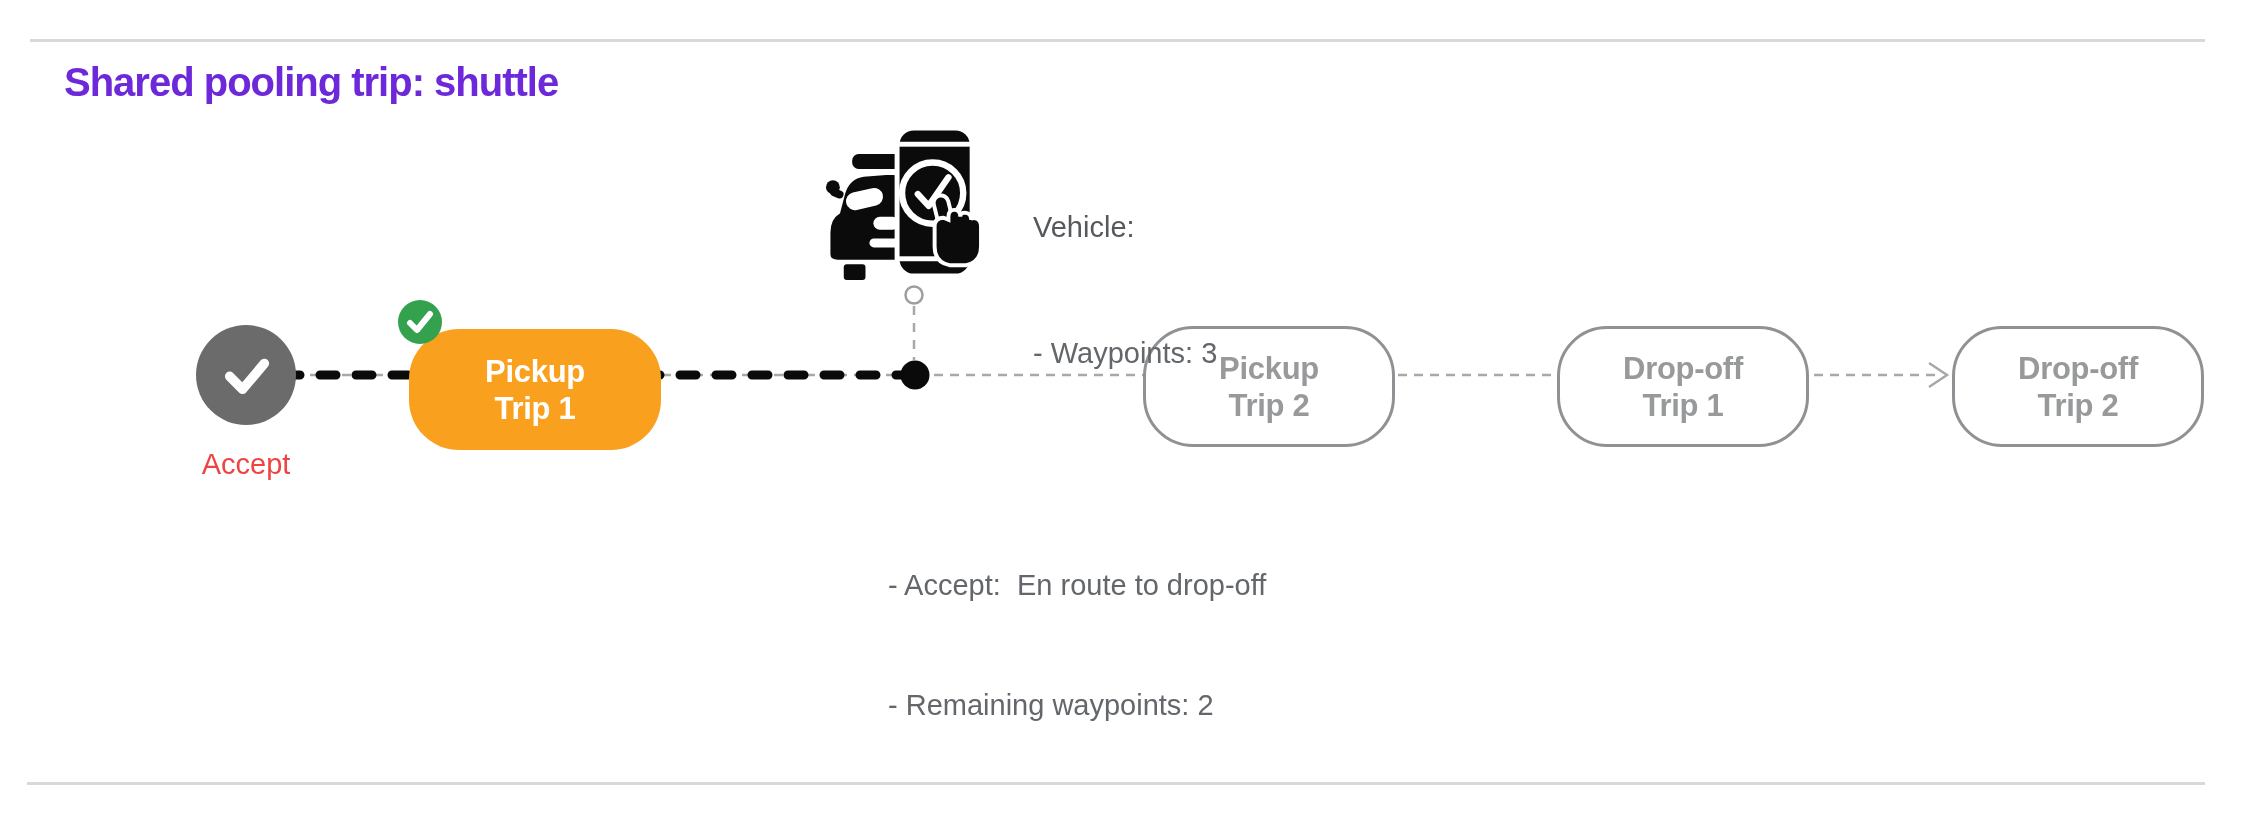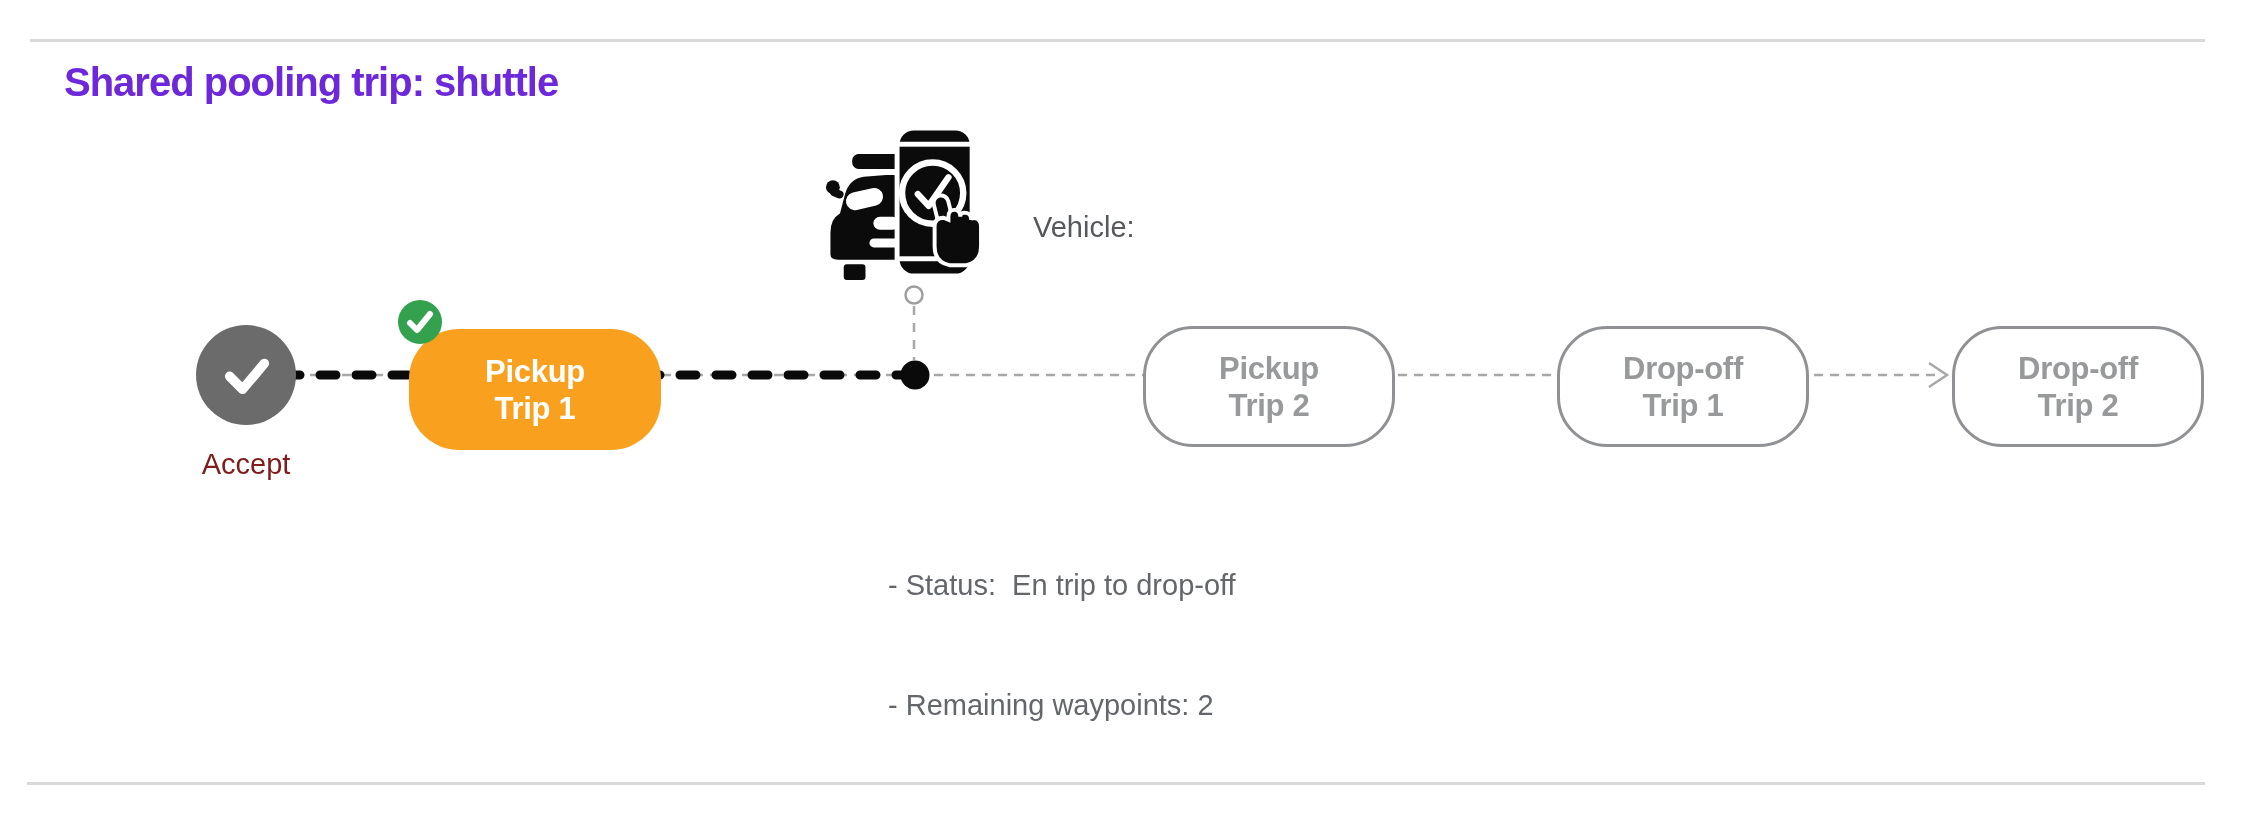--- a/index.html
+++ b/index.html
@@ -23,21 +23,21 @@
   .lines-svg{position:absolute;left:0;top:0;}
 
   
   .start-node{
     position:absolute;left:196px;top:325px;width:100px;height:100px;
     border-radius:50%;background:#6b6b6b;
     display:flex;align-items:center;justify-content:center;
   }
   .start-label{
     position:absolute;left:116px;top:447px;width:260px;
-    text-align:center;color:#7f1d1d;font-size:29px;line-height:34px;
+    text-align:center;color:#ef4444;font-size:29px;line-height:34px;
   }
 
   
   .pill{
     position:absolute;top:329px;width:252px;height:121px;
     box-sizing:border-box;border-radius:50px;
     display:flex;flex-direction:column;align-items:center;justify-content:center;
     font-weight:700;font-size:31px;line-height:37px;letter-spacing:-0.3px;
     white-space:nowrap;
   }
@@ -157,23 +157,24 @@
                  L130 96 Q130 89 136 89 Q142 89 142 96
                  Q142 91 148 92 Q153 93 153 99
                  Q154 96 159 98 Q163 100 163 106
                  L163 126 Q163 142 148 145 L131 145 Q116 142 116 126 Z"></path>
       </g>
     </svg>
   </div>
 
   <div class="vehicle-info">
     <div class="bold">Vehicle:</div>
+    <div>- Waypoints: 3</div>
   </div>
 
   <div class="trip-status">
-    <div>- Status:  En trip to drop-off</div>
+    <div>- Accept:  En route to drop-off</div>
     <div>- Remaining waypoints: 2</div>
     
     
     
   </div>
 
 </div>
 
 </body></html>

